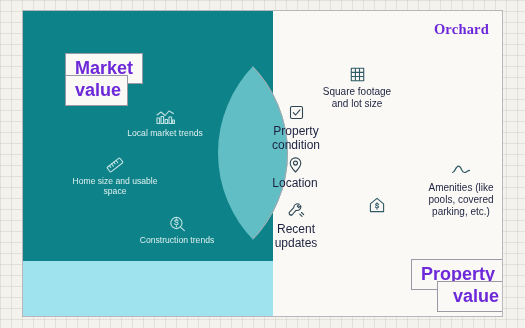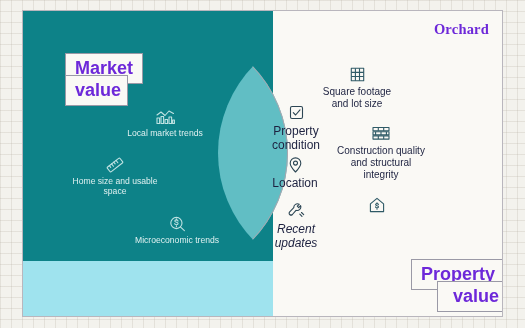--- a/index.html
+++ b/index.html
@@ -100,21 +100,21 @@
   .right-zone{color:#1d2240;font-size:10px;}
   .right-zone .ico svg{stroke:#2f5a66;}
 
   
   #it-local{left:98px;top:98px;width:88px;}
   #it-homesize{left:38px;top:146px;width:108px;}
   #it-micro{left:108px;top:205px;width:92px;}
   
   #it-property{left:242px;top:94px;width:62px;}
   #it-location{left:242px;top:146px;width:60px;}
-  #it-recent{left:242px;top:192px;width:62px;font-style:italic;}
+  #it-recent{left:242px;top:192px;width:62px;}
   
   #it-sqft{left:292px;top:56px;width:84px;}
   #it-bedrooms{left:388px;top:76px;width:82px;}
   #it-construction{left:310px;top:115px;width:96px;}
   #it-amenities{left:404px;top:152px;width:68px;}
   #it-price{left:310px;top:186px;width:88px;}
 </style>
 </head>
 <body>
 
@@ -162,21 +162,21 @@
 
   <div class="item left-zone" id="it-micro">
     <span class="ico">
       <svg width="17" height="16" viewBox="0 0 17 16" fill="none" stroke-width="1.1" stroke-linecap="round" stroke-linejoin="round">
         <circle cx="7.4" cy="7" r="5.6"></circle>
         <path d="M11.6 11.2 L15.4 14.6"></path>
         <path d="M9 5.1 c0-0.8-0.8-1.2-1.6-1.2 c-0.9 0-1.6 0.4-1.6 1.1 c0 1.7 3.3 0.8 3.3 2.5 c0 0.8-0.8 1.2-1.7 1.2 c-0.9 0-1.7-0.4-1.7-1.2"></path>
         <path d="M7.4 2.9 v0.9 M7.4 9.8 v0.9"></path>
       </svg>
     </span>
-    <span class="txt">Microeconomic trends</span>
+    <span class="txt">Construction trends</span>
   </div>
 
   <div class="item mid-zone" id="it-property">
     <span class="ico">
       <svg width="15" height="15" viewBox="0 0 15 15" fill="none" stroke-width="1.1" stroke-linecap="round" stroke-linejoin="round">
         <rect x="1.5" y="1.5" width="12" height="12" rx="1.5"></rect>
         <path d="M4.3 7.6 L6.6 10 L11 4.8"></path>
       </svg>
     </span>
     <span class="txt">Property condition</span>
@@ -206,32 +206,29 @@
     <span class="ico">
       <svg width="15" height="15" viewBox="0 0 15 15" fill="none" stroke-width="1.1" stroke-linejoin="round">
         <rect x="1.3" y="1.3" width="12.4" height="12.4"></rect>
         <path d="M5.4 1.3 v12.4 M9.5 1.3 v12.4 M1.3 5.4 h12.4 M1.3 9.5 h12.4"></path>
       </svg>
     </span>
     <span class="txt">Square footage and lot size</span>
   </div>
 
 
-  <div class="item right-zone" id="it-construction">
-    <span class="ico">
-      <svg width="18" height="15" viewBox="0 0 18 15" fill="none" stroke-width="1.1" stroke-linejoin="round">
-        <rect x="1" y="1.5" width="16" height="3.2"></rect>
-        <rect x="1" y="5.7" width="16" height="3.2"></rect>
-        <rect x="1" y="9.9" width="16" height="3.2"></rect>
-        <path d="M6.3 1.5 v3.2 M11.7 1.5 v3.2 M3.6 5.7 v3.2 M9 5.7 v3.2 M14.4 5.7 v3.2 M6.3 9.9 v3.2 M11.7 9.9 v3.2"></path>
-      </svg>
-    </span>
-    <span class="txt">Construction quality and structural integrity</span>
-  </div>
-
+
+  <div class="item right-zone" id="it-amenities">
+    <span class="ico">
+      <svg width="20" height="13" viewBox="0 0 20 13" fill="none" stroke-width="1.2" stroke-linecap="round" stroke-linejoin="round">
+        <path d="M1.5 9.5 C4 9.5 4.5 3.2 7.6 3.2 C10.7 3.2 10.3 9.5 13.2 9.5 C15.6 9.5 16.4 7.4 18.5 7.4"></path>
+      </svg>
+    </span>
+    <span class="txt">Amenities (like pools, covered parking, etc.)</span>
+  </div>
 
   <div class="item right-zone" id="it-price">
     <span class="ico">
       <svg width="16" height="16" viewBox="0 0 16 16" fill="none" stroke-width="1.1" stroke-linecap="round" stroke-linejoin="round">
         <path d="M1.4 6.8 L8 1.3 L14.6 6.8 V14.6 H1.4 Z"></path>
         <path d="M9.4 7.6 c0-0.7-0.7-1-1.4-1 c-0.8 0-1.4 0.35-1.4 1 c0 1.45 2.9 0.7 2.9 2.15 c0 0.7-0.7 1.05-1.5 1.05 c-0.8 0-1.5-0.35-1.5-1.05"></path>
         <path d="M8 5.7 v0.8 M8 11.5 v0.8"></path>
       </svg>
     </span>
   </div>

